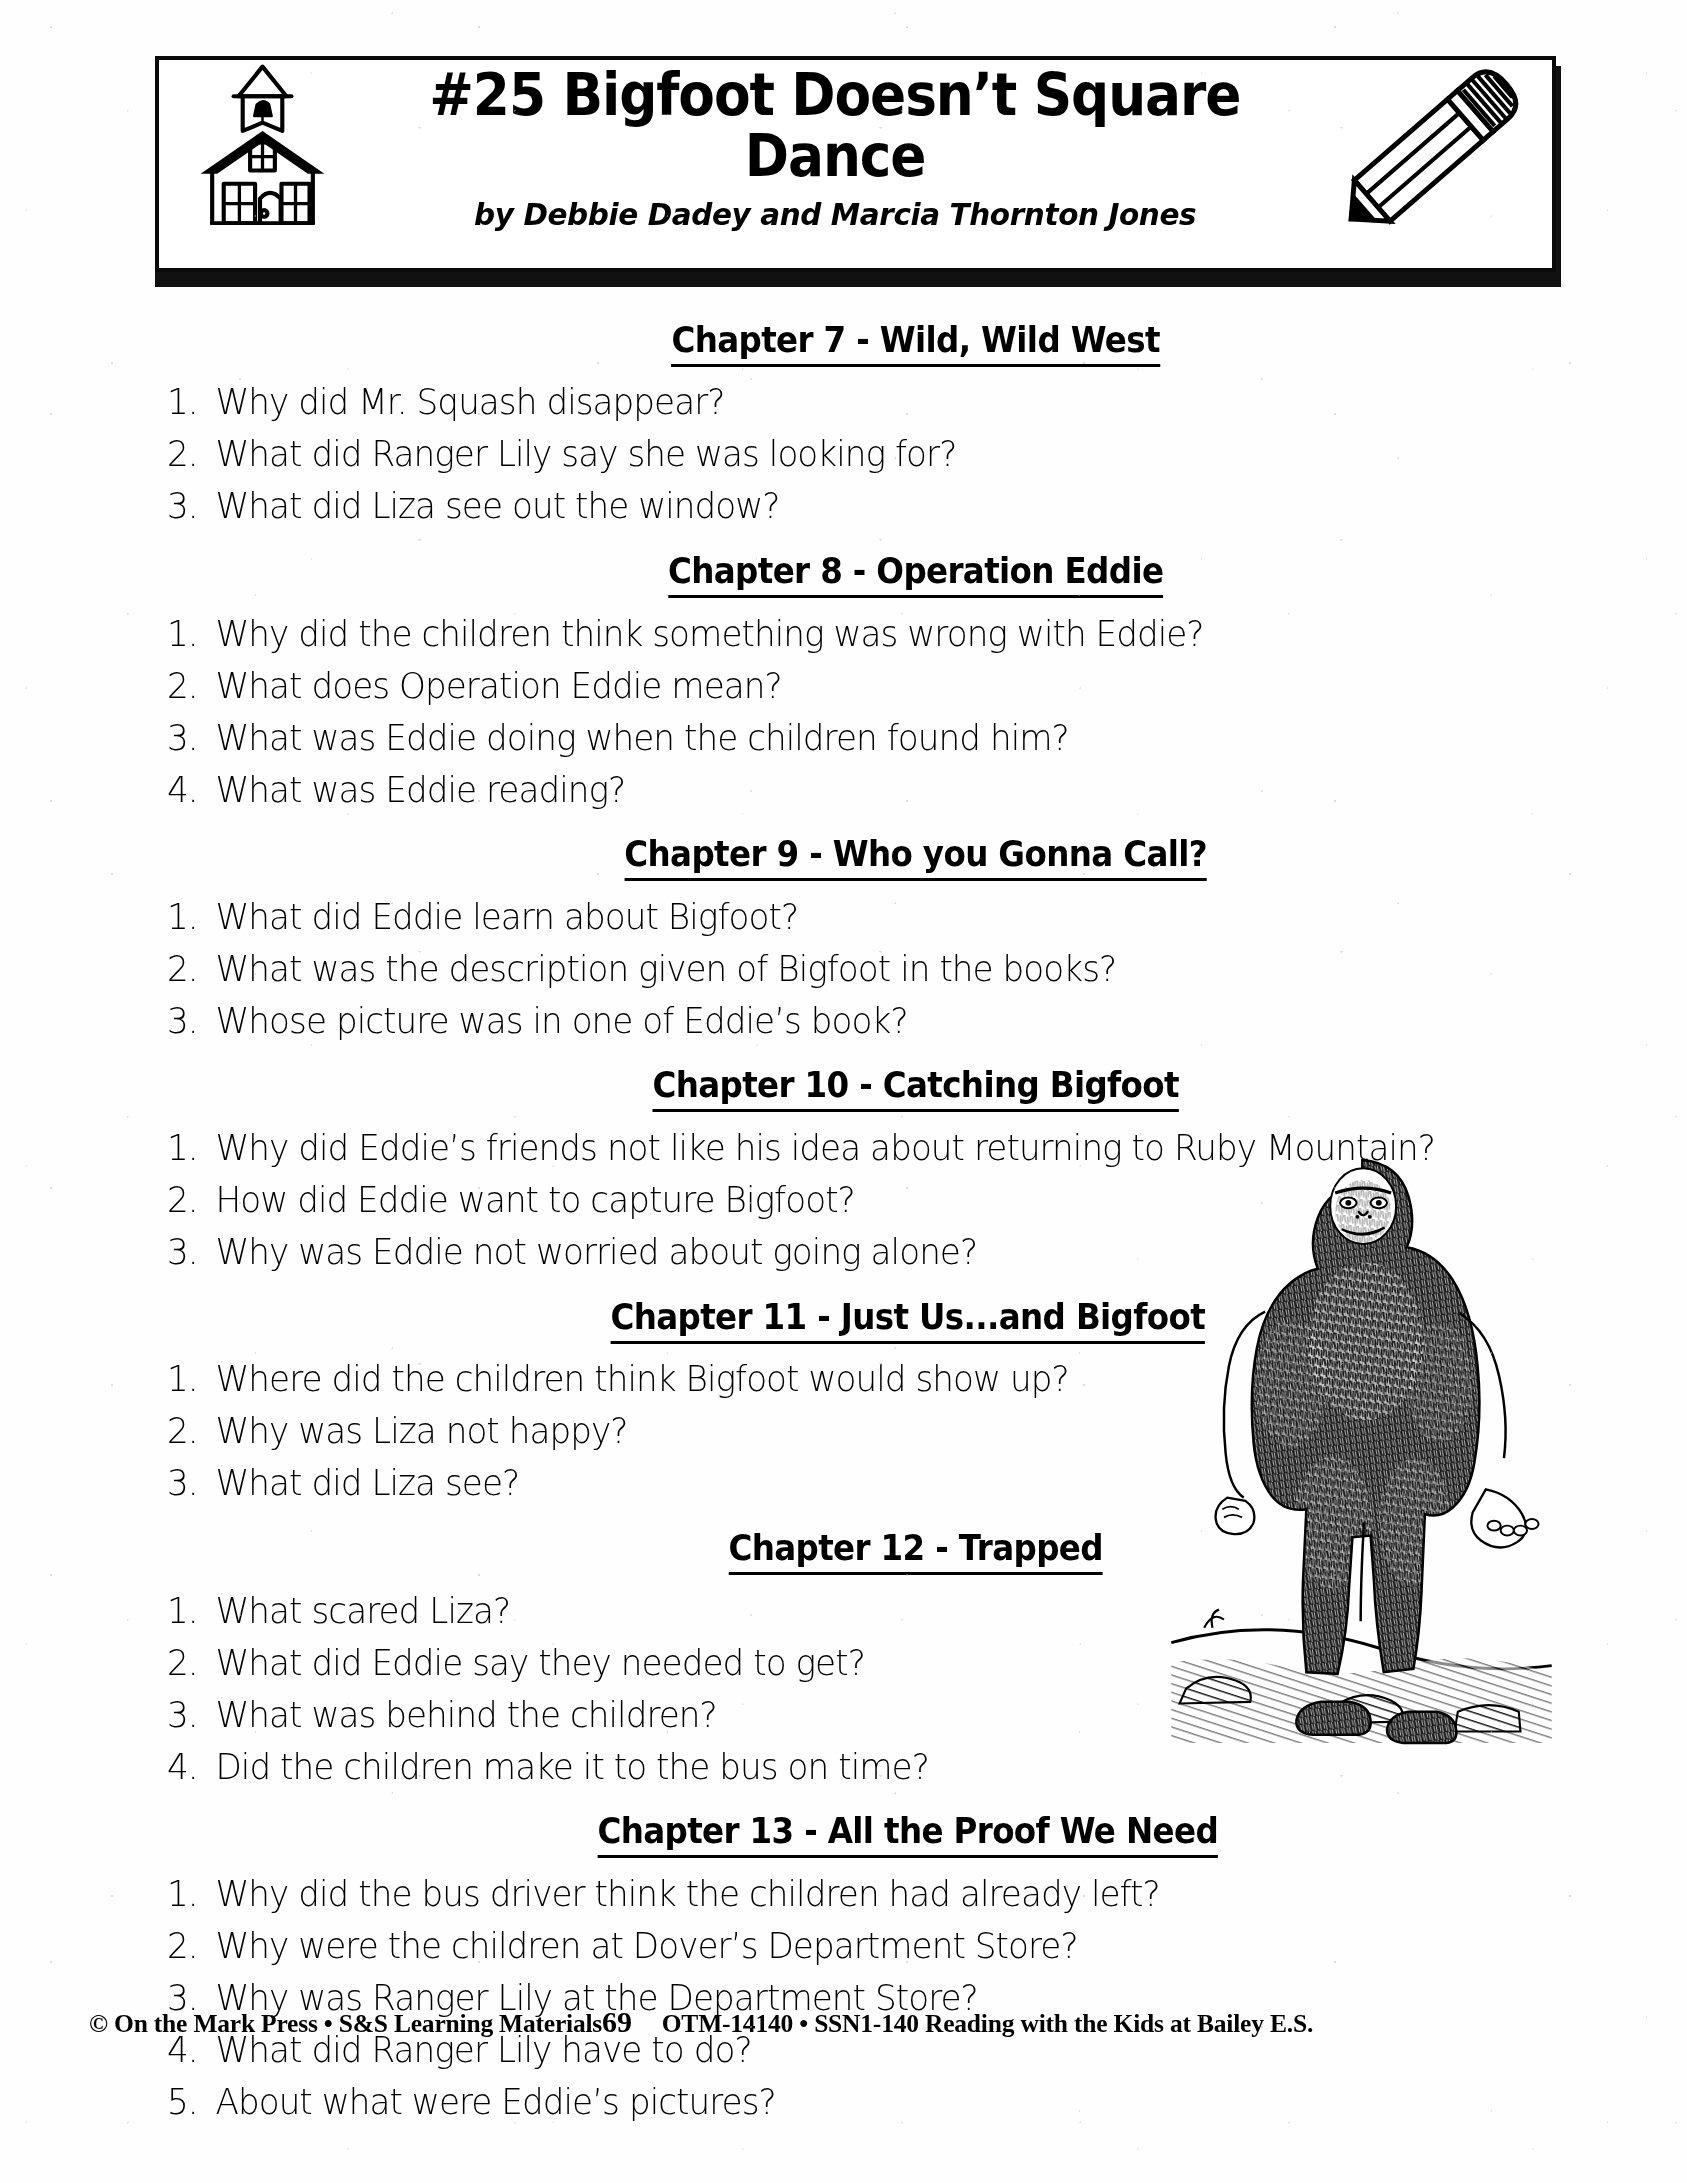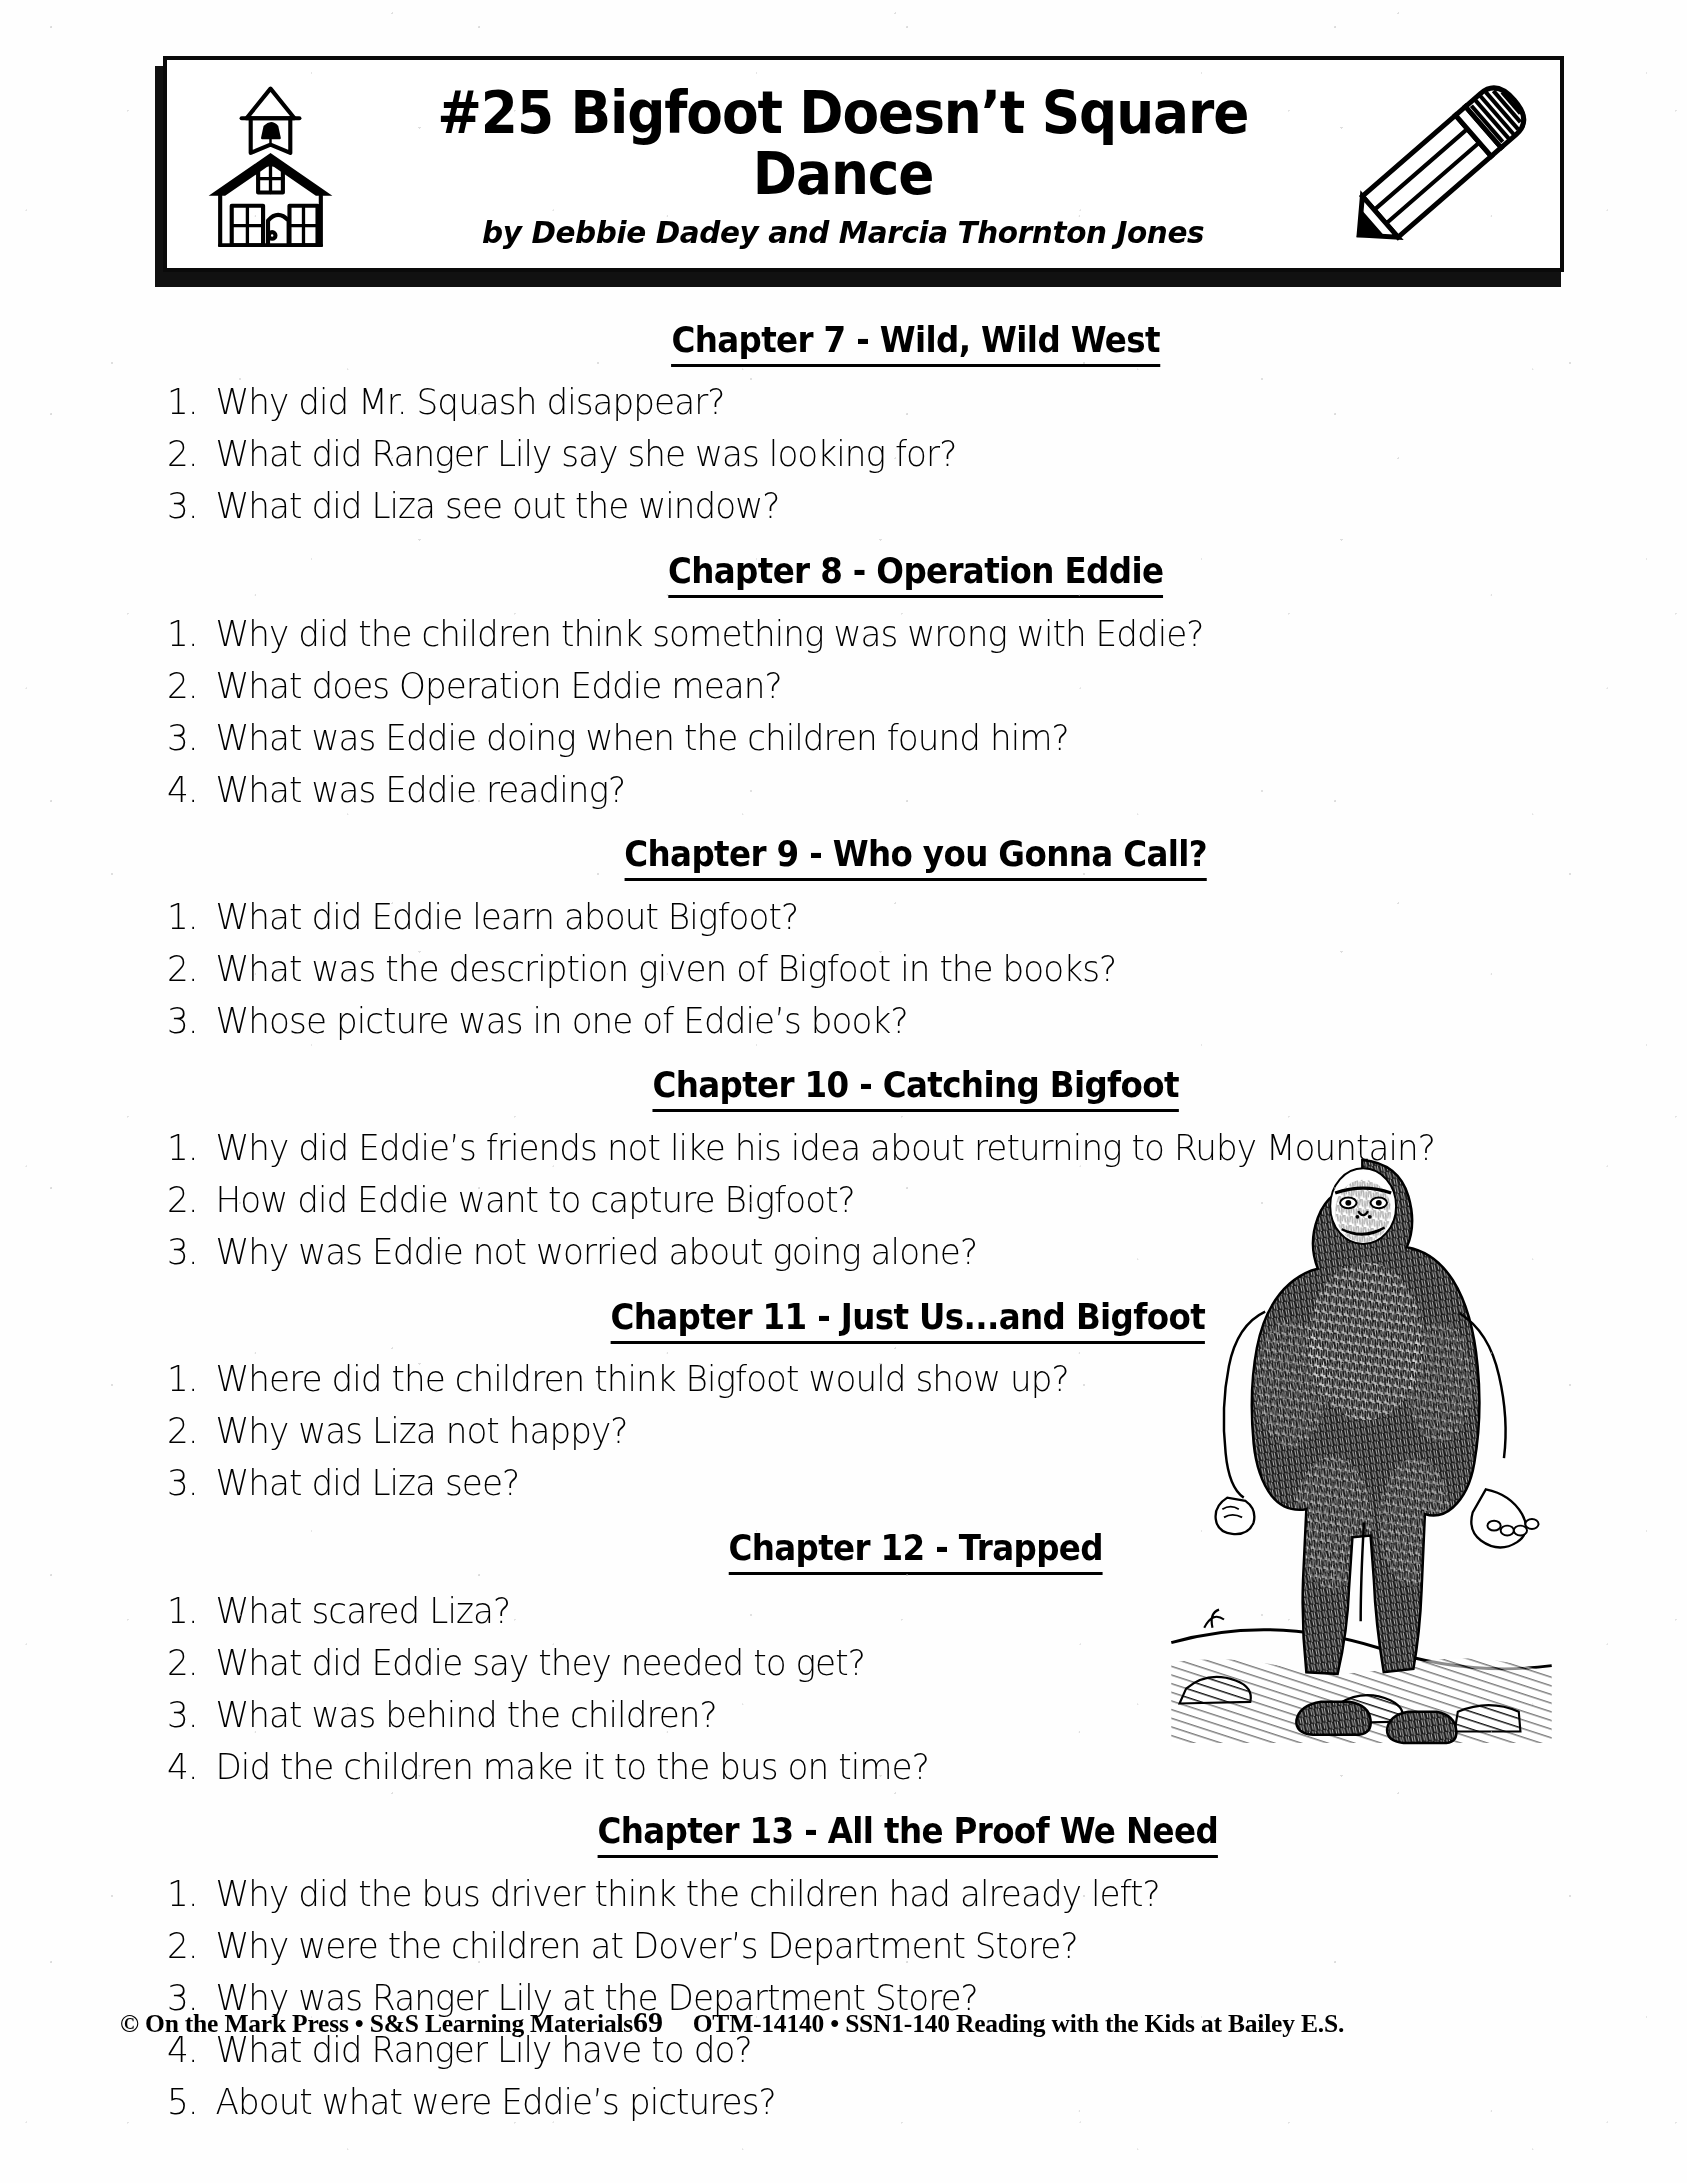--- a/index.html
+++ b/index.html
@@ -55,29 +55,29 @@
   .banner-shadow {
     position: absolute;
     left: 8.2px;
     top: 10px;
     width: 1406px;
     height: 221px;
     background: #111111;
   }
   .banner {
     position: absolute;
-    left: 16px;
+    left: 8px;
     top: 0;
     width: 1401px;
     height: 216px;
     background: #ffffff;
     border: 4.1px solid #0a0a0a;
     box-sizing: border-box;
     display: flex;
-    align-items: center;
+    align-items: flex-start;
     padding-left: 9px;
   }
   .banner-left, .banner-right {
     flex: 0 0 auto;
     display: flex;
     align-items: center;
     justify-content: center;
   }
   .banner-left { width: 189px; }
   .banner-right { width: 239px; }
@@ -181,21 +181,21 @@
     left: 0;
     top: 2005px;
     width: 1687px;
     display: flex;
     align-items: baseline;
     font-family: "Liberation Serif", serif;
     font-weight: bold;
     font-size: 25.5px;
     letter-spacing: -0.2px;
   }
-  .footer-left  { margin-left: 120px; }
+  .footer-left  { margin-left: 89px; }
   .footer-page  { font-size: 30px; }
   .footer-right { margin-left: 30px; }
 </style>
 </head>
 <body>
 
 <div class="page">
 
   <div class="banner-wrap">
     <div class="banner-shadow"></div>

